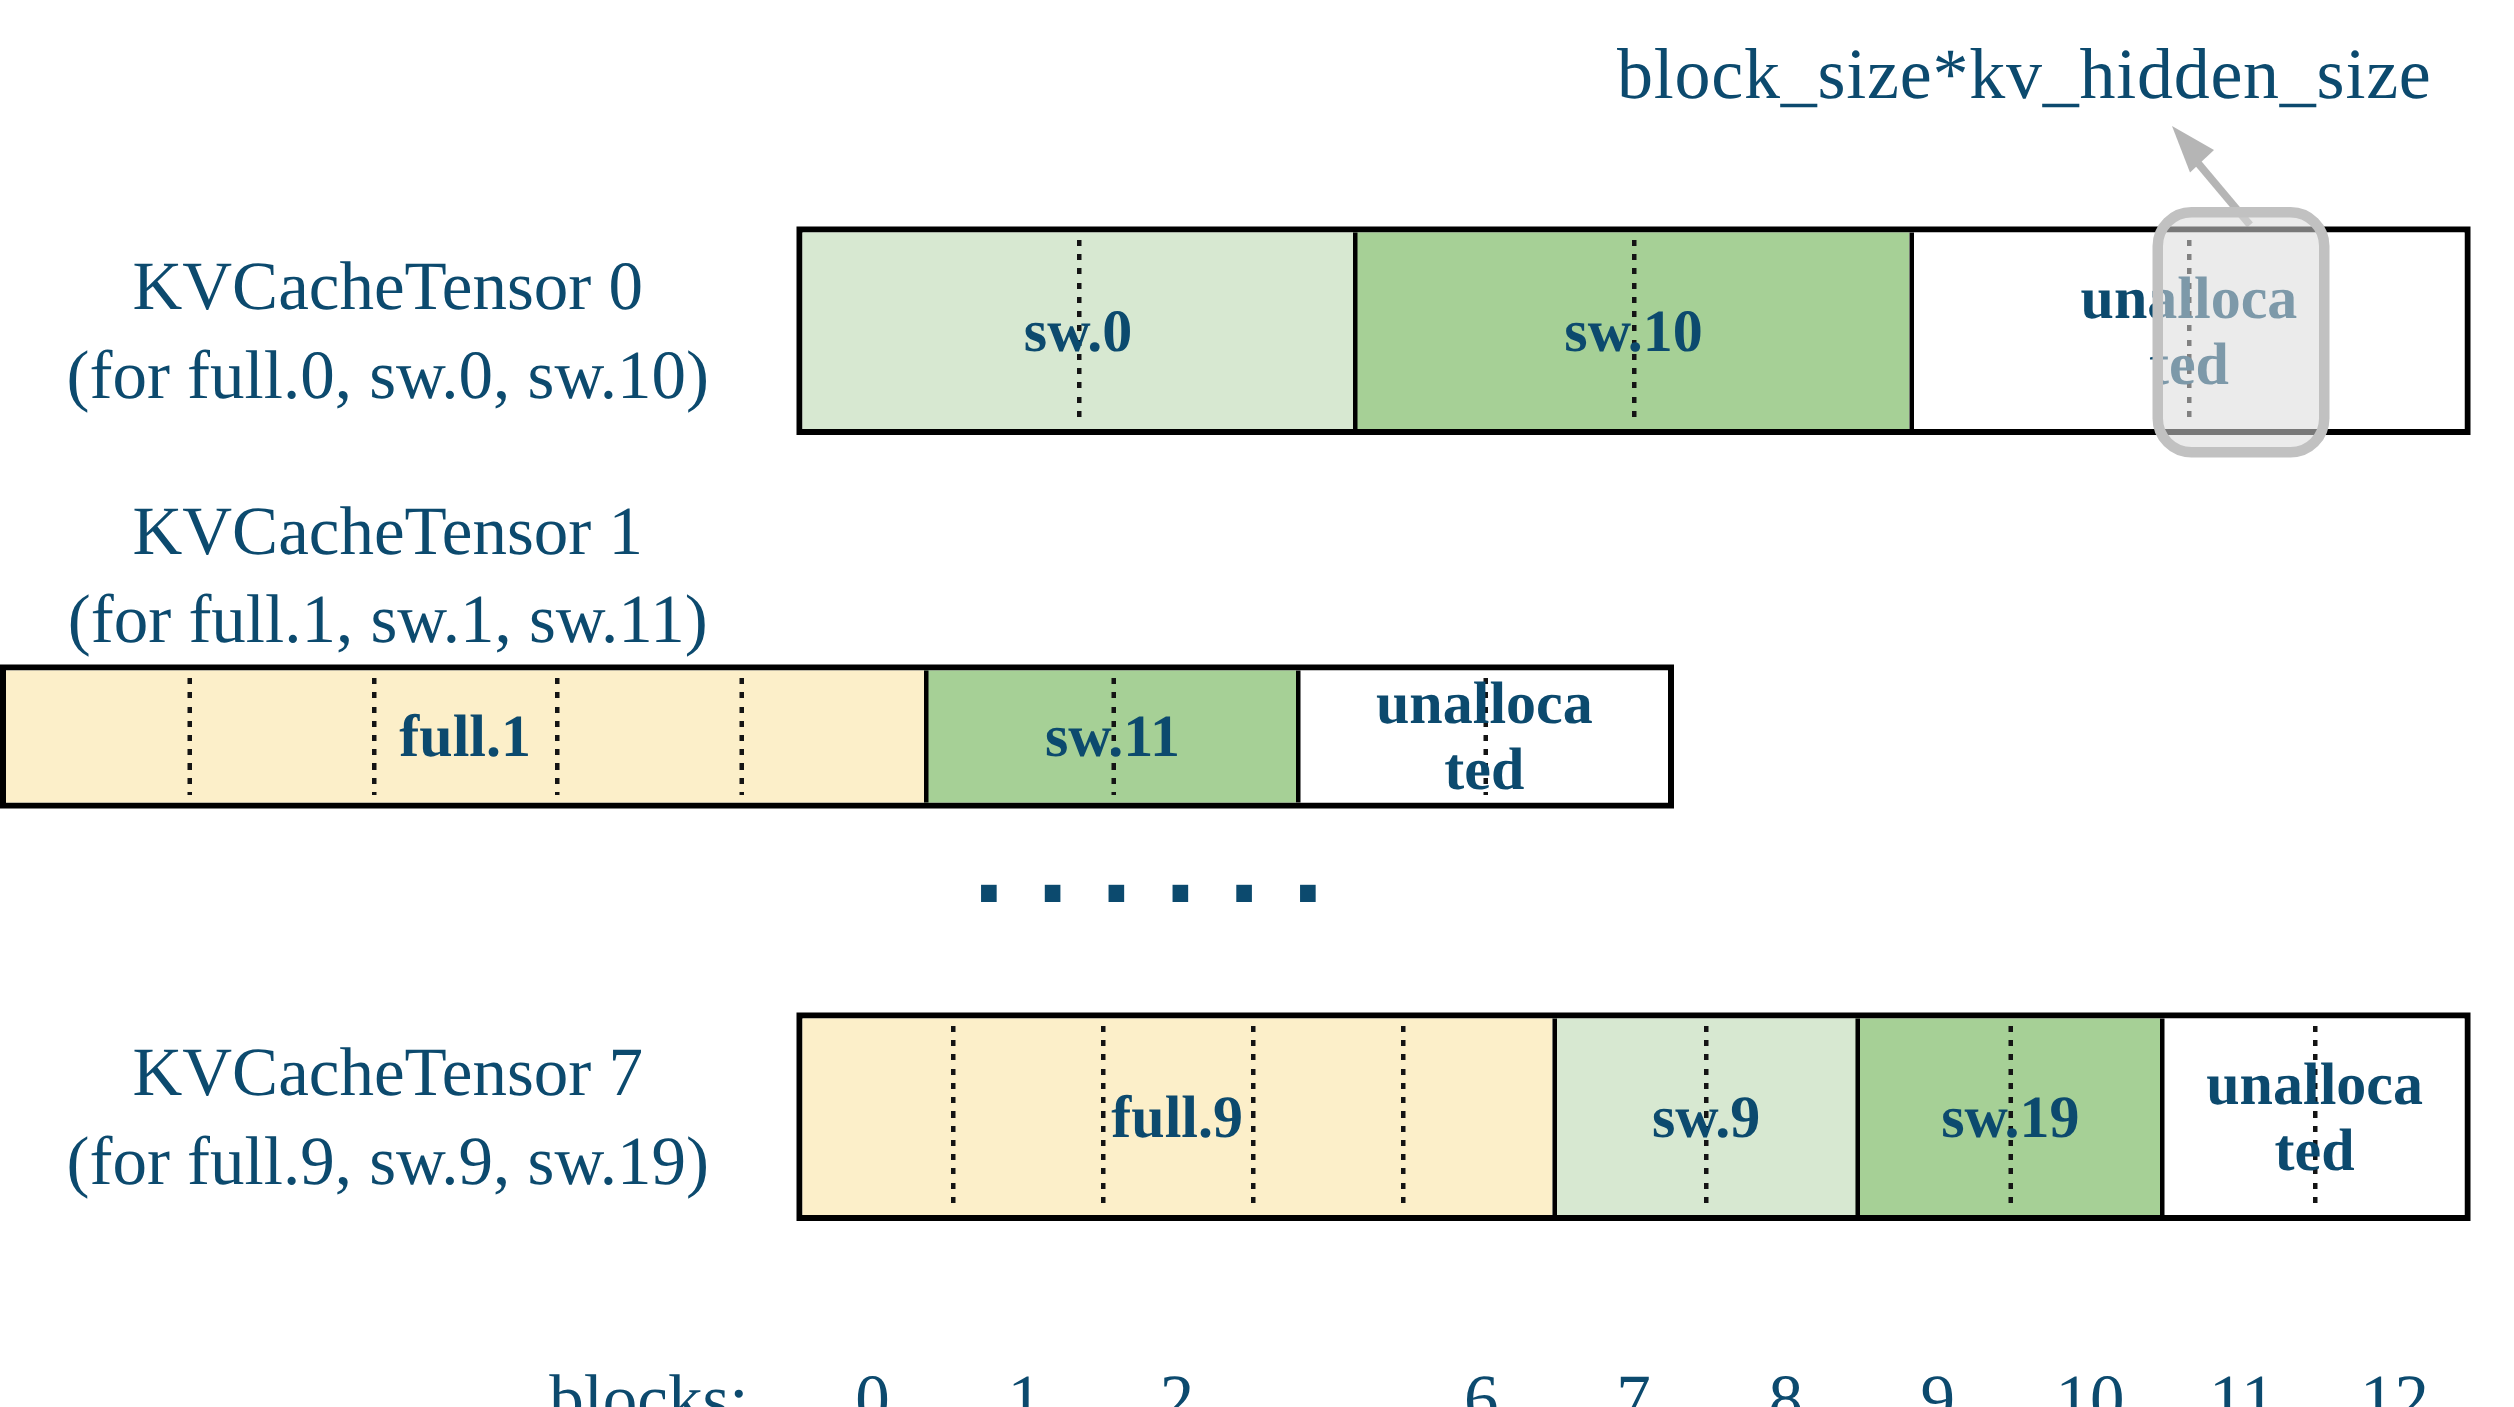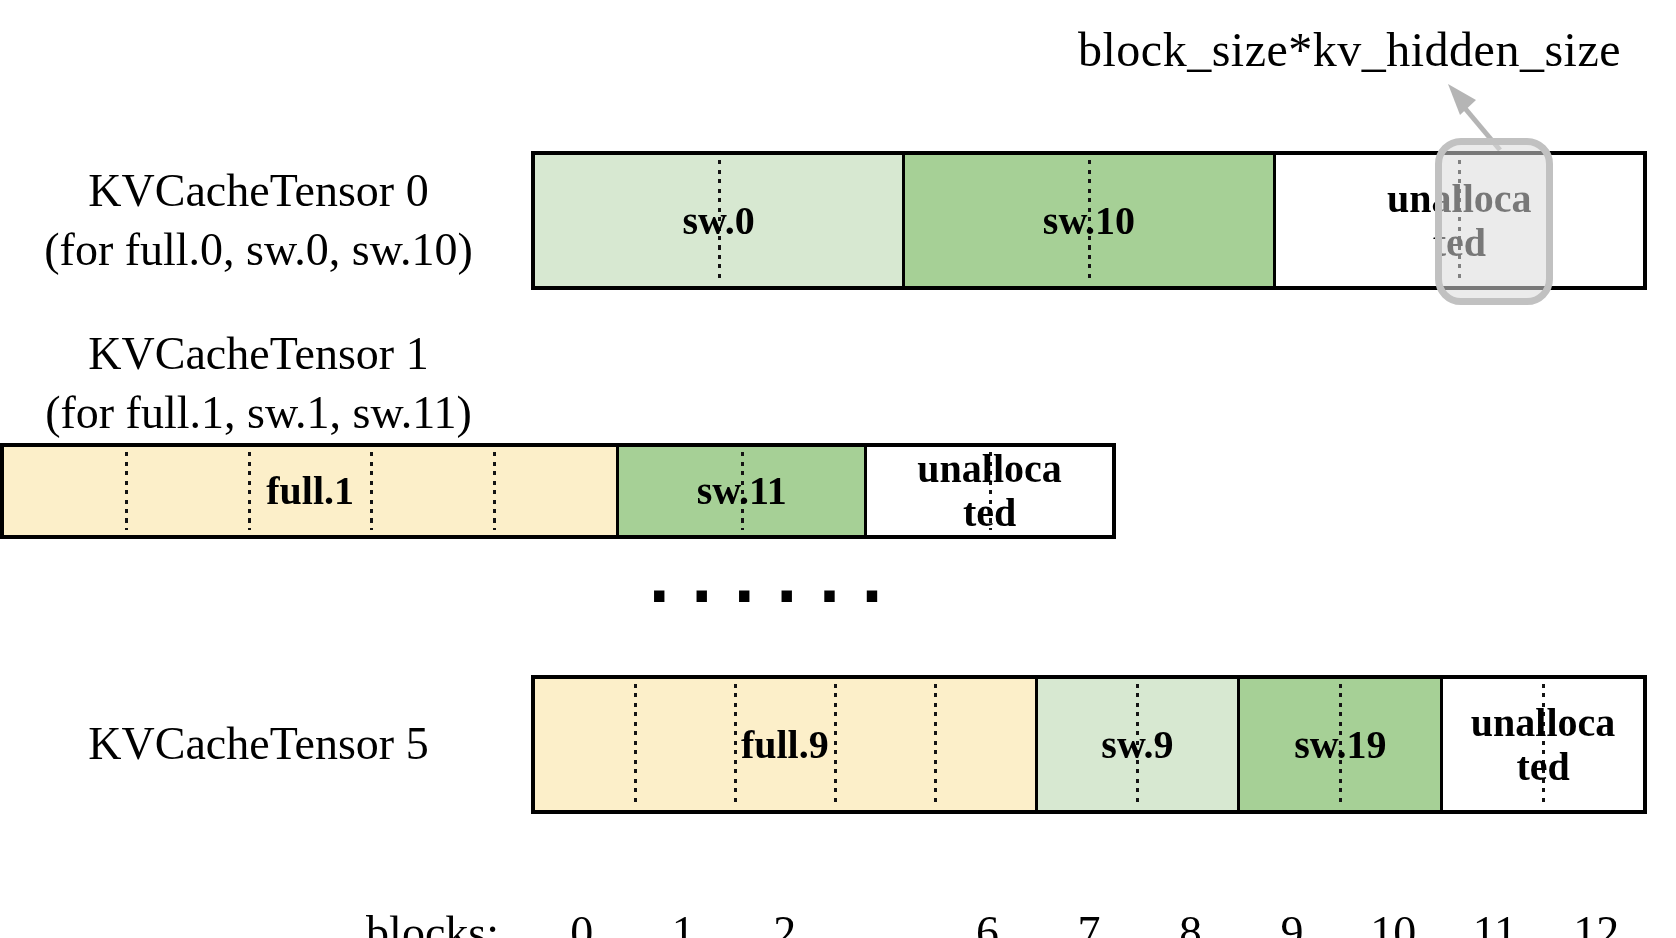--- a/index.html
+++ b/index.html
@@ -1,18 +1,18 @@
 <!DOCTYPE html>
 <html><head>
 <meta charset="utf-8">
 <style>
   html,body { margin:0; padding:0; background:#ffffff; }
   .canvas {
     position:relative; width:1676px; height:938px; background:#ffffff;
-    font-family:"Liberation Serif","DejaVu Serif",serif; color:#000000;
+    font-family:"Liberation Serif","DejaVu Serif",serif; color:#0c4a6e;
     overflow:hidden;
   }
 
   
   .annotation {
     position:absolute; top:22px; left:1078px; width:590px;
     font-size:48px; letter-spacing:0.5px; white-space:nowrap;
   }
   .arrow-svg { position:absolute; left:1400px; top:70px; width:130px; height:95px; }
 
@@ -127,21 +127,22 @@
         <span class="seg-label">unalloca
 ted</span>
       </div>
     </div>
   </div>
 
   <div class="ellipsis">......</div>
 
   <div class="row row-9">
     <div class="row-label">
-      <div>KVCacheTensor 5</div>
+      <div>KVCacheTensor 7</div>
+      <div>(for full.9, sw.9, sw.19)</div>
     </div>
     <div class="bar">
       <div class="seg seg-full" style="background:#FCEFC9">
         <div class="dot-v p20"></div>
         <div class="dot-v p40"></div>
         <div class="dot-v p60"></div>
         <div class="dot-v p80"></div>
         <span class="seg-label">full.9</span>
       </div>
       <div class="seg seg-sw" style="background:#D7E8D1">

